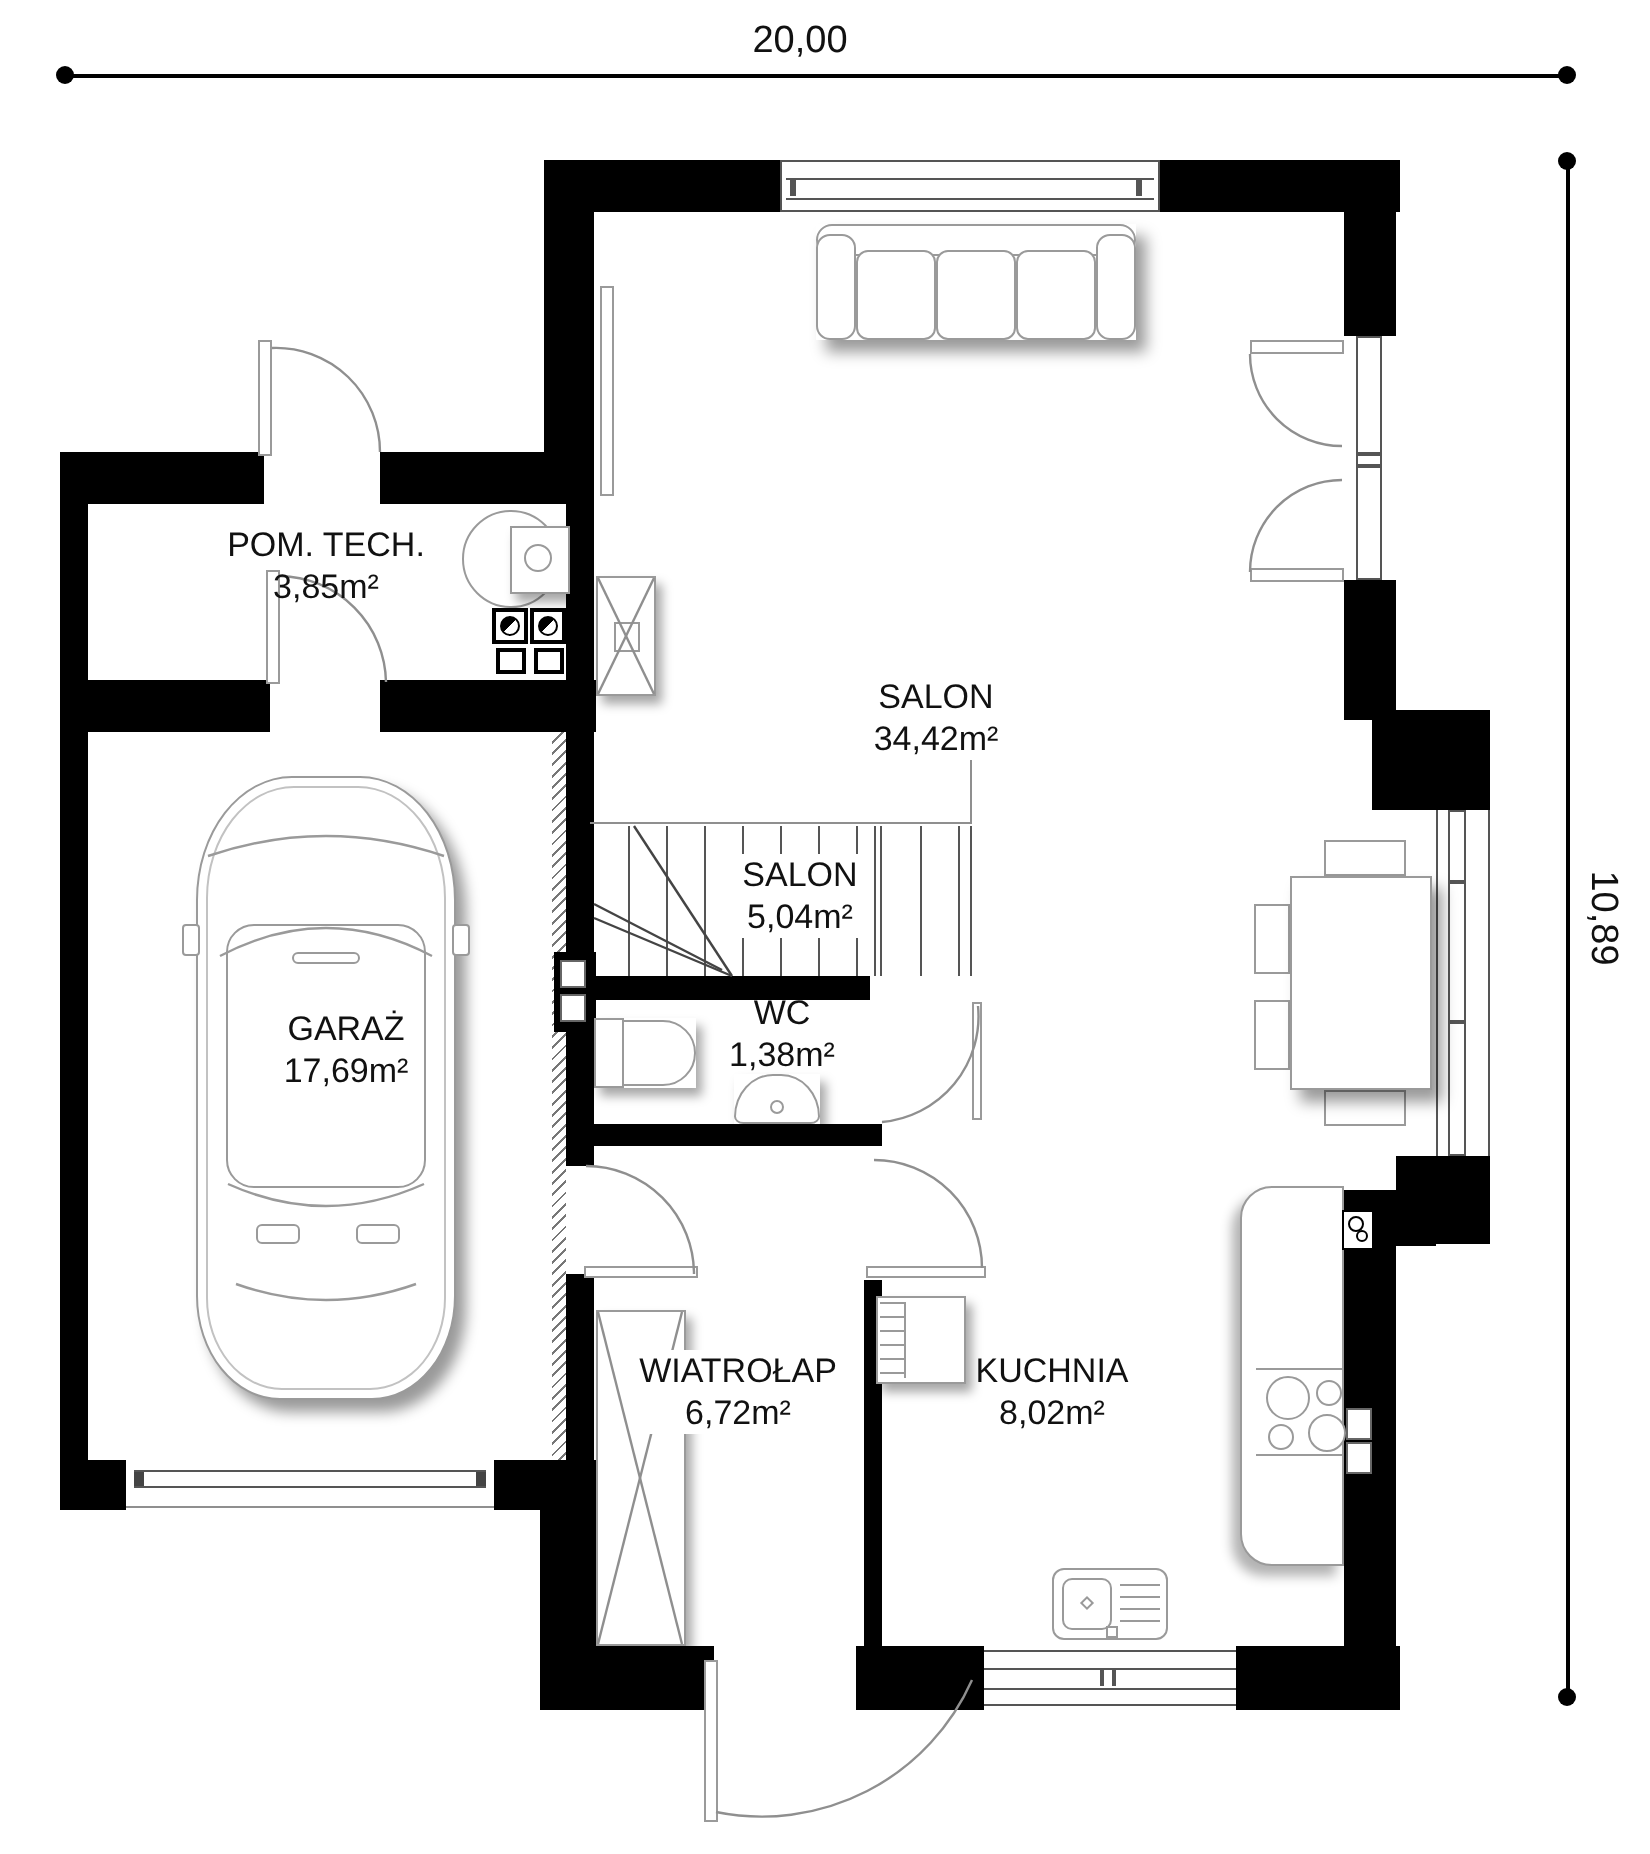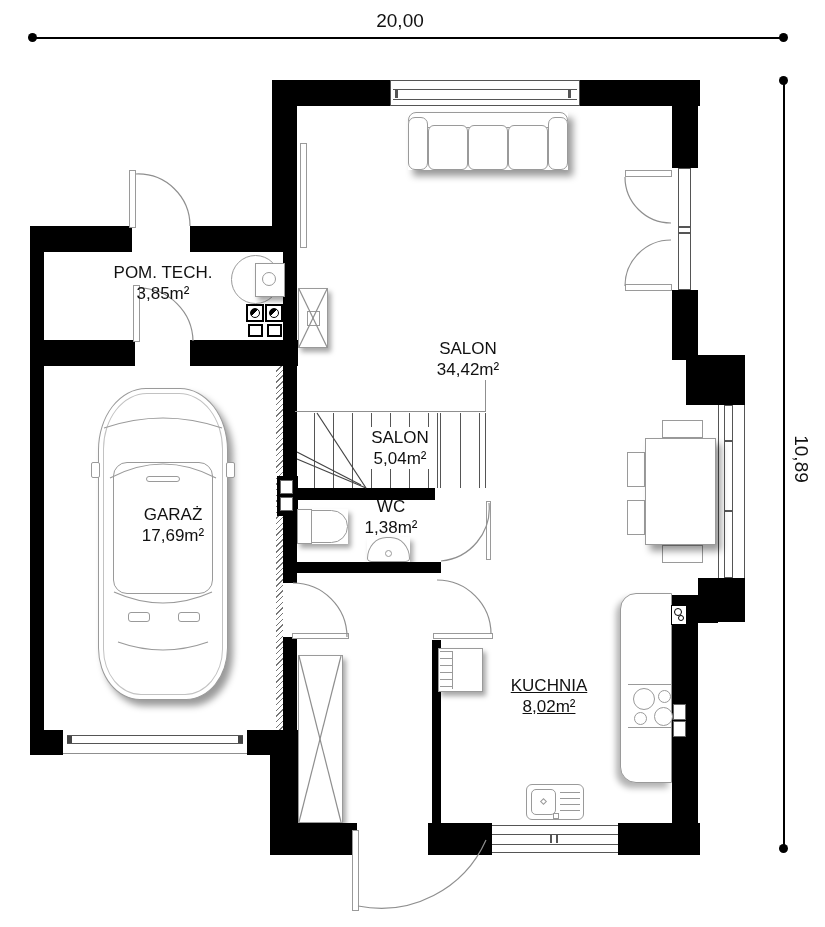--- a/index.html
+++ b/index.html
@@ -267,18 +267,22 @@
     <div>34,42m²</div>
   </div>
   <div class="roomlabel knockout" style="left:400px;top:448px;">
     <div>SALON</div>
     <div>5,04m²</div>
   </div>
   <div class="roomlabel" style="left:391px;top:517px;">
     <div>WC</div>
     <div>1,38m²</div>
   </div>
-  <div class="roomlabel" style="left:549px;top:696px;text-decoration:underline;">
+  <div class="roomlabel knockout" style="left:369px;top:696px;">
+    <div>WIATROŁAP</div>
+    <div>6,72m²</div>
+  </div>
+  <div class="roomlabel" style="left:526px;top:696px;">
     <div>KUCHNIA</div>
     <div>8,02m²</div>
   </div>
 
 </div>
 
 </body></html>

